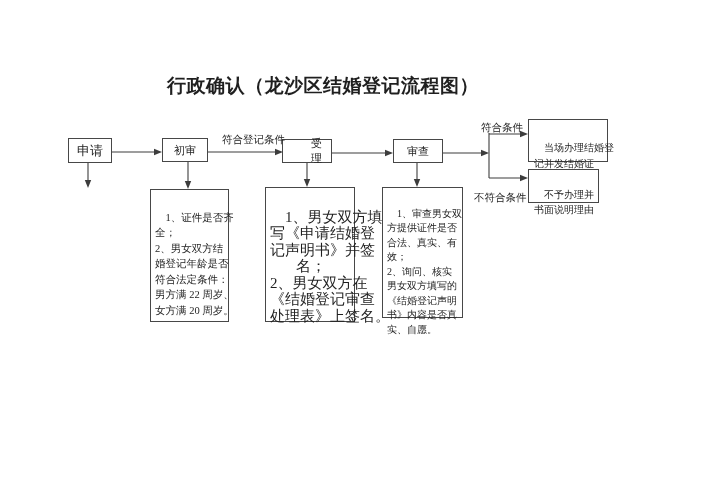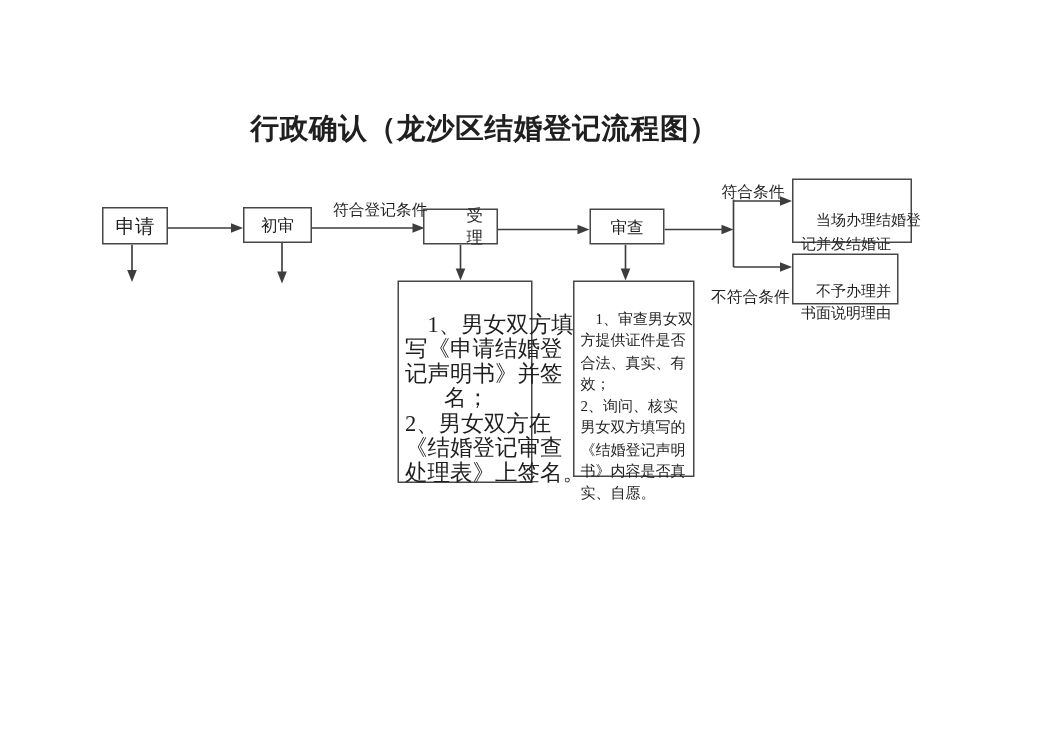--- a/index.html
+++ b/index.html
@@ -132,20 +132,29 @@
   <div class="box pre" style="left:528px;top:169px;width:71px;height:34px;font-size:10px;line-height:15px;padding:2px 0 0 5px;">
     <span>不予办理并
 书面说明理由</span>
   </div>
 
   <span class="elabel" style="left:222px;top:133px;">符合登记条件</span>
   <span class="elabel" style="left:481px;top:121px;">符合条件</span>
   <span class="elabel" style="left:474px;top:191px;">不符合条件</span>
 
 
+  <div class="box pre detail" style="left:150px;top:189px;width:79px;height:133px;line-height:15.5px;font-size:10.5px;">
+    <span>1、证件是否齐
+全；
+2、男女双方结
+婚登记年龄是否
+符合法定条件：
+男方满 22 周岁、
+女方满 20 周岁。</span>
+  </div>
 
   <div class="box pre detail" style="left:265px;top:187px;width:90px;height:135px;line-height:16.5px;font-size:15px;text-align:center;">
     <span>1、男女双方填
 写《申请结婚登
 记声明书》并签
 名；
 2、男女双方在
 《结婚登记审查
 处理表》上签名。</span>
   </div>

